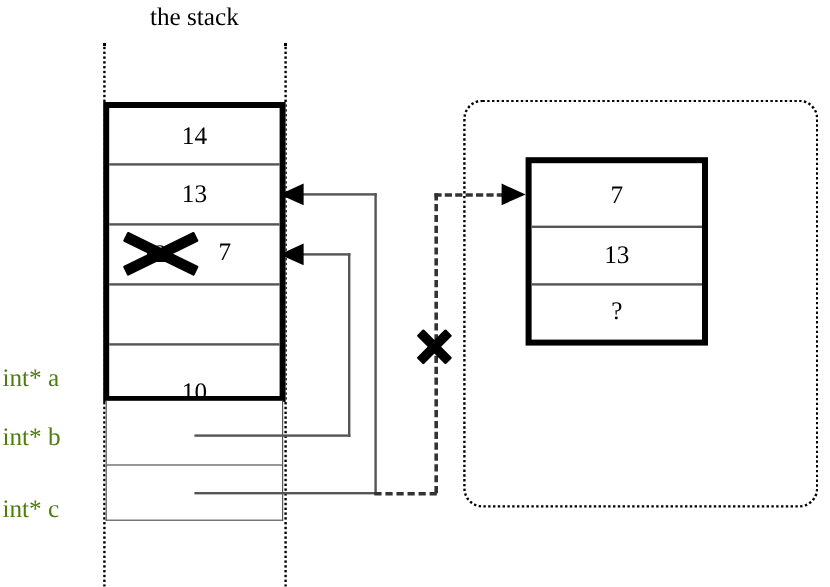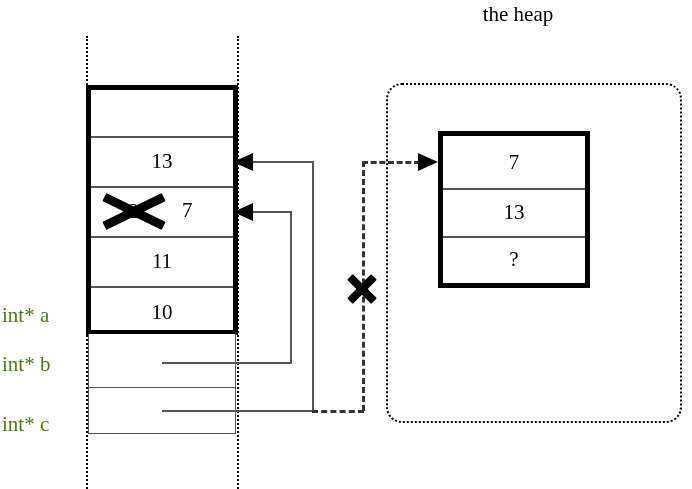--- a/index.html
+++ b/index.html
@@ -184,47 +184,47 @@
     position: absolute;
     font-size: 21px;
     color: #000000;
   }
 </style>
 </head>
 <body>
 
 <div id="canvas">
 
-  <div class="region-title" id="heap-title">the heap</div>
+  <div class="region-title" id="stack-title">the stack</div>
 
   <div class="stack-guide" id="stack-guide-left"></div>
   <div class="stack-guide" id="stack-guide-right"></div>
 
   <div id="heap-region"></div>
 
   <div id="stack-frame">
 
+    <div class="cell" style="top:0px; height:46px;">
+      <span>14</span>
+    </div>
     <div class="divider" style="top:46px;"></div>
 
     <div class="cell" style="top:46px; height:50px;">
       <span>13</span>
     </div>
     <div class="divider" style="top:96px;"></div>
 
     <div class="cell" style="top:96px; height:50px; justify-content:flex-start; padding-left:27px;">
       <span>12</span>
     </div>
     <div class="divider" style="top:146px;"></div>
 
-    <div class="cell" style="top:146px; height:50px;">
-      <span>11</span>
-    </div>
     <div class="divider" style="top:196px;"></div>
 
-    <div class="cell" style="top:200px; height:44px;border-radius:15px;">
+    <div class="cell" style="top:214px; height:44px;border-radius:15px;">
       <span>10</span>
     </div>
   </div>
 
   <div class="inline-new" style="left:182px; top:198px;">7</div>
 
   <div class="xmark" id="strike-12">
     <span class="s1"></span>
       <span class="s2"></span>
   </div>

